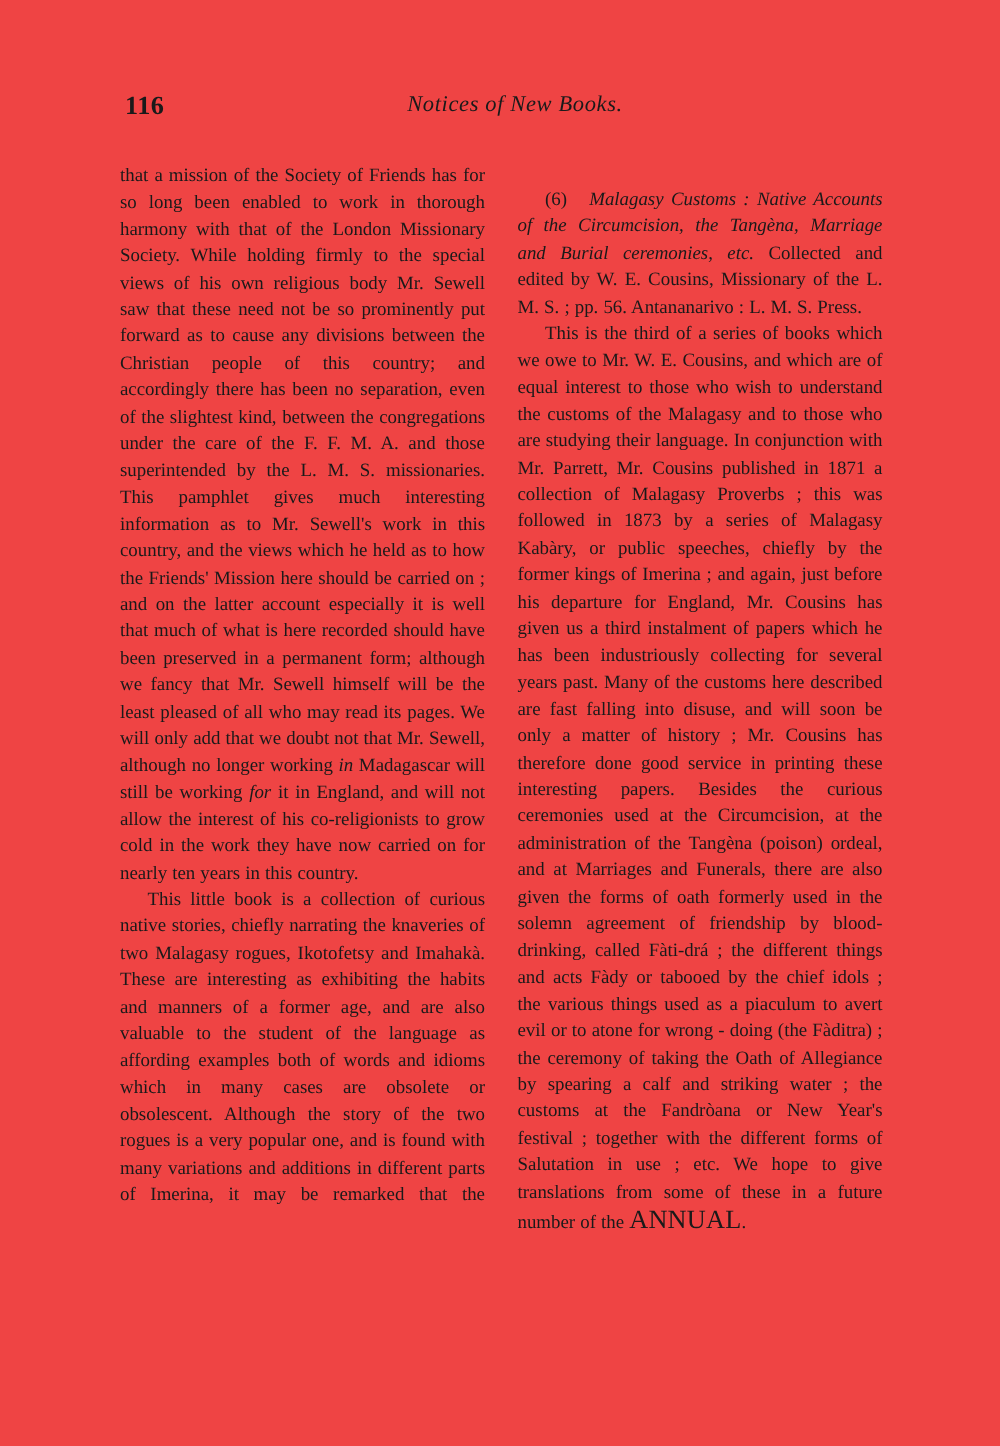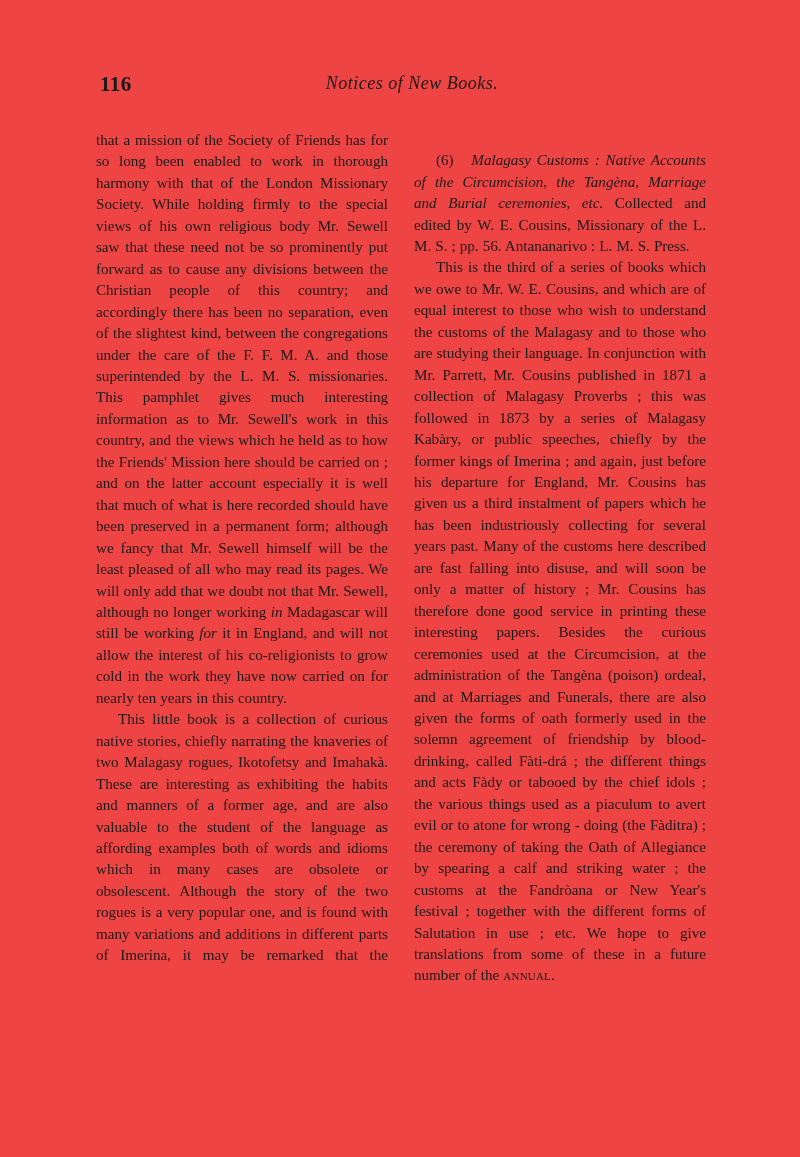--- a/index.html
+++ b/index.html
@@ -77,21 +77,21 @@
     margin-top: 20px;
   }
   p.after-entry {
     text-indent: 22px;
   }
   .it {
     font-style: italic;
   }
   .sc {
     font-variant: small-caps;
-    font-size: 11px;
+    font-size: 21px;
     letter-spacing: 0.2px;
   }
   
   p::after {
     content: "";
     display: inline-block;
     width: 100%;
   }
   p.nostretch::after { content: none; display: none; }
 </style>

